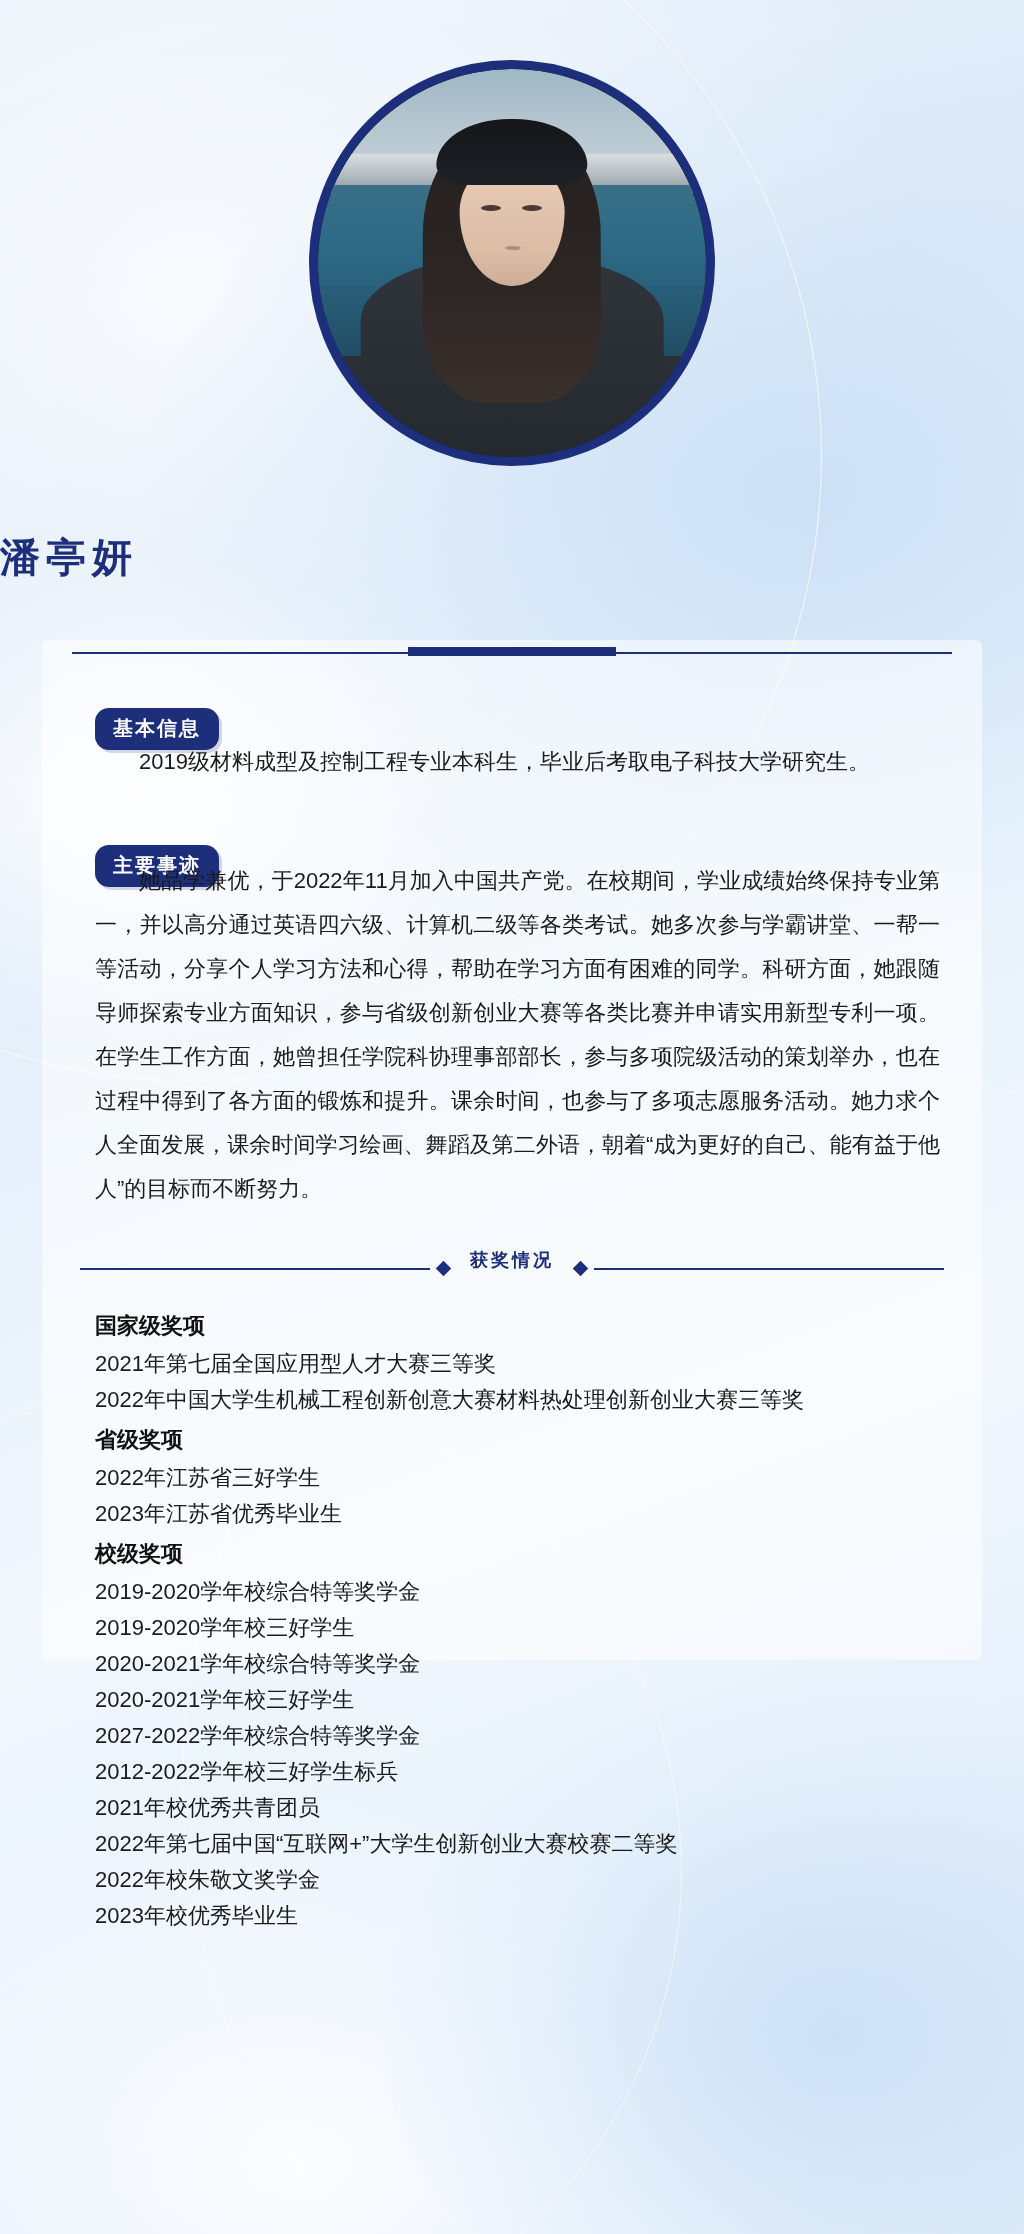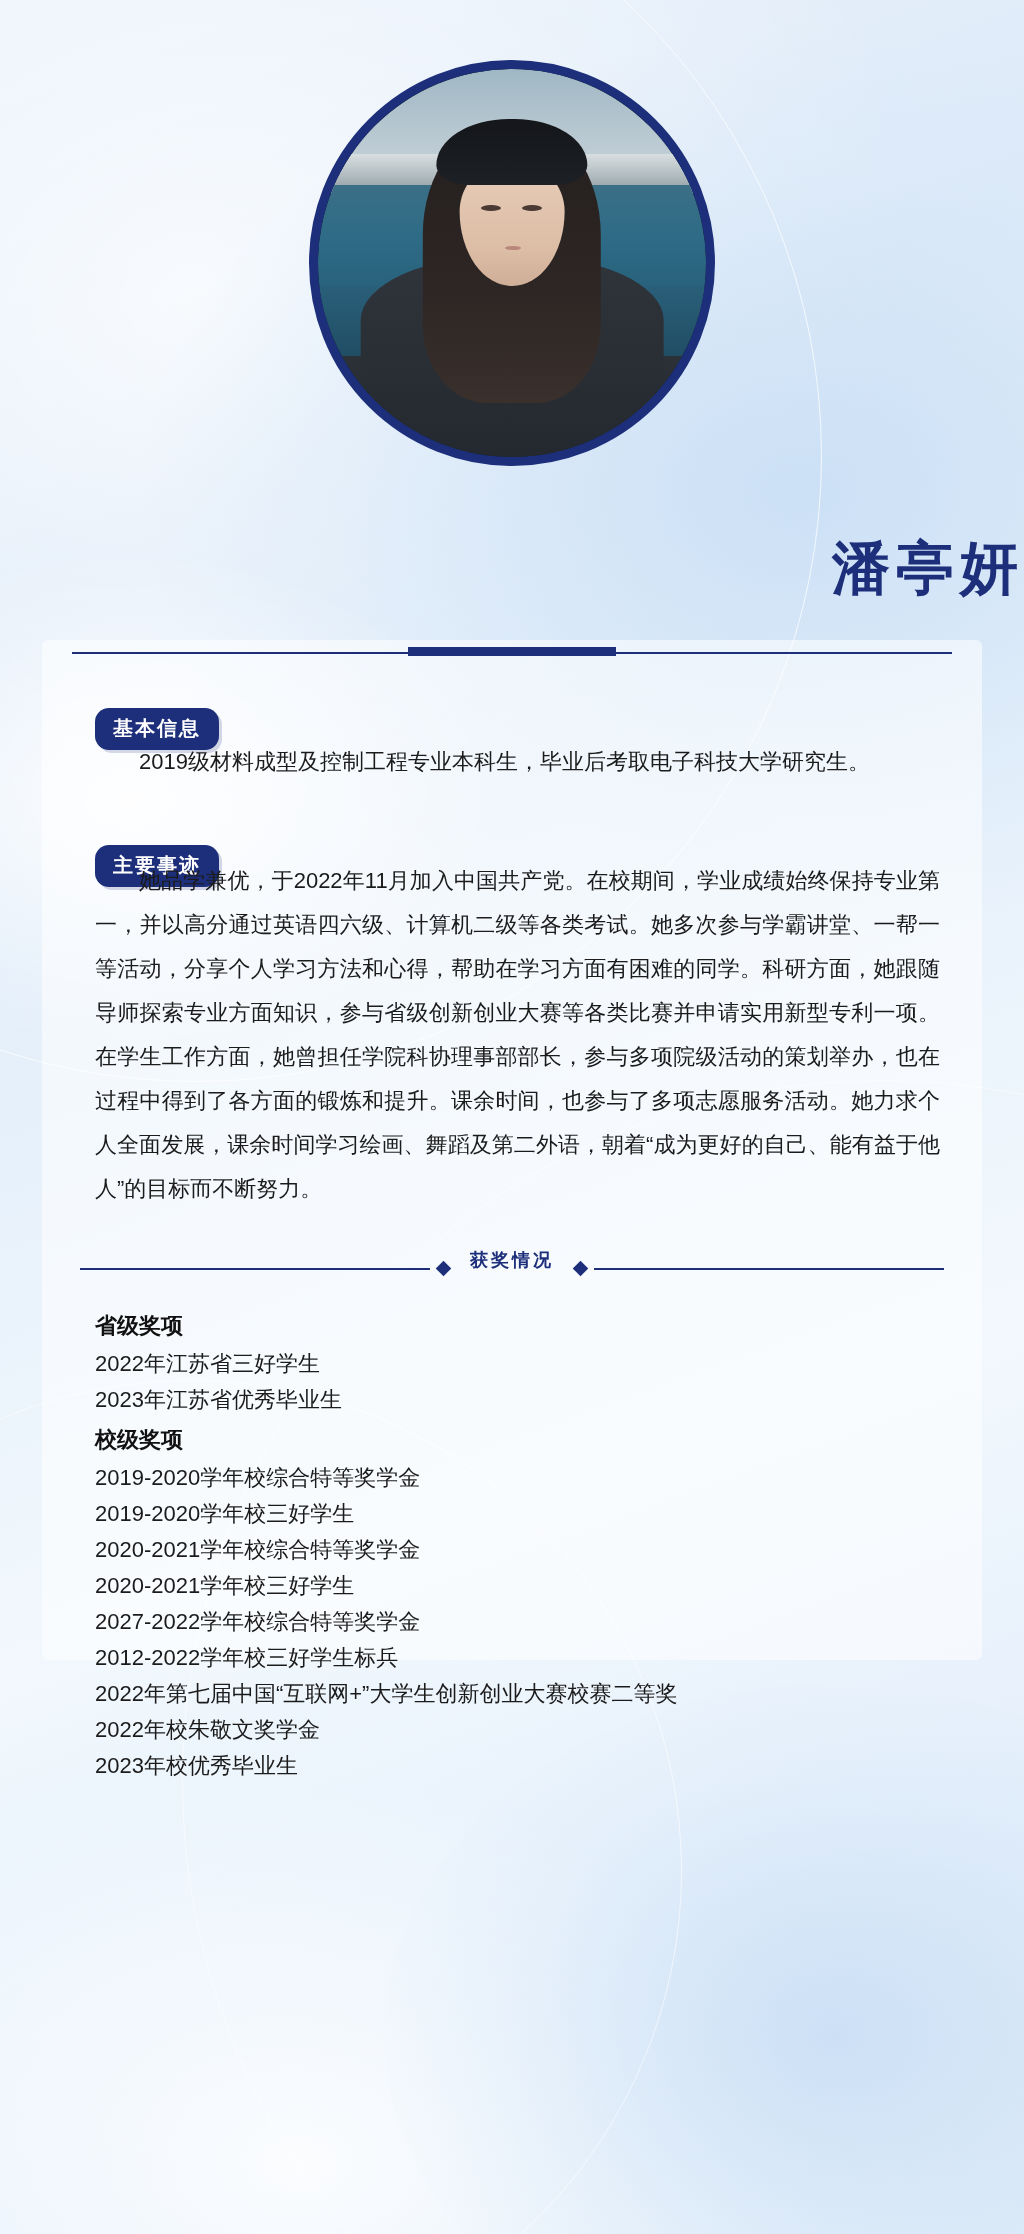--- a/index.html
+++ b/index.html
@@ -161,24 +161,24 @@
     position: absolute;
     left: 48.2%; top: 45.5%;
     width: 4%; height: 1.1%;
     background: #b9877c;
     border-radius: 50%;
   }
 
   
   .name {
     position: absolute;
-    left: 0; right: 0;
+    left: 0; right: 12px;
     top: 530px;
-    text-align: right;
-    font-size: 58px;
+    text-align: left;
+    font-size: 40px;
     font-weight: bold;
     color: #1d2f7a;
     letter-spacing: 6px;
   }
   .name-rule {
     position: absolute;
     left: 72px; right: 72px;
     top: 652px;
     height: 2px;
     background: #1d2f7a;
@@ -326,35 +326,41 @@
   <div class="awards-head">
     <div class="awards-line left"></div>
     <div class="awards-dot l"></div>
     <div class="awards-title">获奖情况</div>
     <div class="awards-dot r"></div>
     <div class="awards-line right"></div>
   </div>
 
   <div class="awards">
 
+    <div class="aw-group">
+      <div class="aw-group-title">国家级奖项</div>
+      <div class="aw-item">2021年第七届全国应用型人才大赛三等奖</div>
+      <div class="aw-item">2022年中国大学生机械工程创新创意大赛材料热处理创新创业大赛三等奖</div>
+    </div>
 
     <div class="aw-group">
       <div class="aw-group-title">省级奖项</div>
       <div class="aw-item">2022年江苏省三好学生</div>
       <div class="aw-item">2023年江苏省优秀毕业生</div>
     </div>
 
     <div class="aw-group">
       <div class="aw-group-title">校级奖项</div>
       <div class="aw-item">2019-2020学年校综合特等奖学金</div>
       <div class="aw-item">2019-2020学年校三好学生</div>
       <div class="aw-item">2020-2021学年校综合特等奖学金</div>
       <div class="aw-item">2020-2021学年校三好学生</div>
       <div class="aw-item">2027-2022学年校综合特等奖学金</div>
       <div class="aw-item">2012-2022学年校三好学生标兵</div>
+      <div class="aw-item">2021年校优秀共青团员</div>
       <div class="aw-item">2022年第七届中国“互联网+”大学生创新创业大赛校赛二等奖</div>
       <div class="aw-item">2022年校朱敬文奖学金</div>
       <div class="aw-item">2023年校优秀毕业生</div>
     </div>
 
   </div>
 
 </div>
 
 </body></html>

